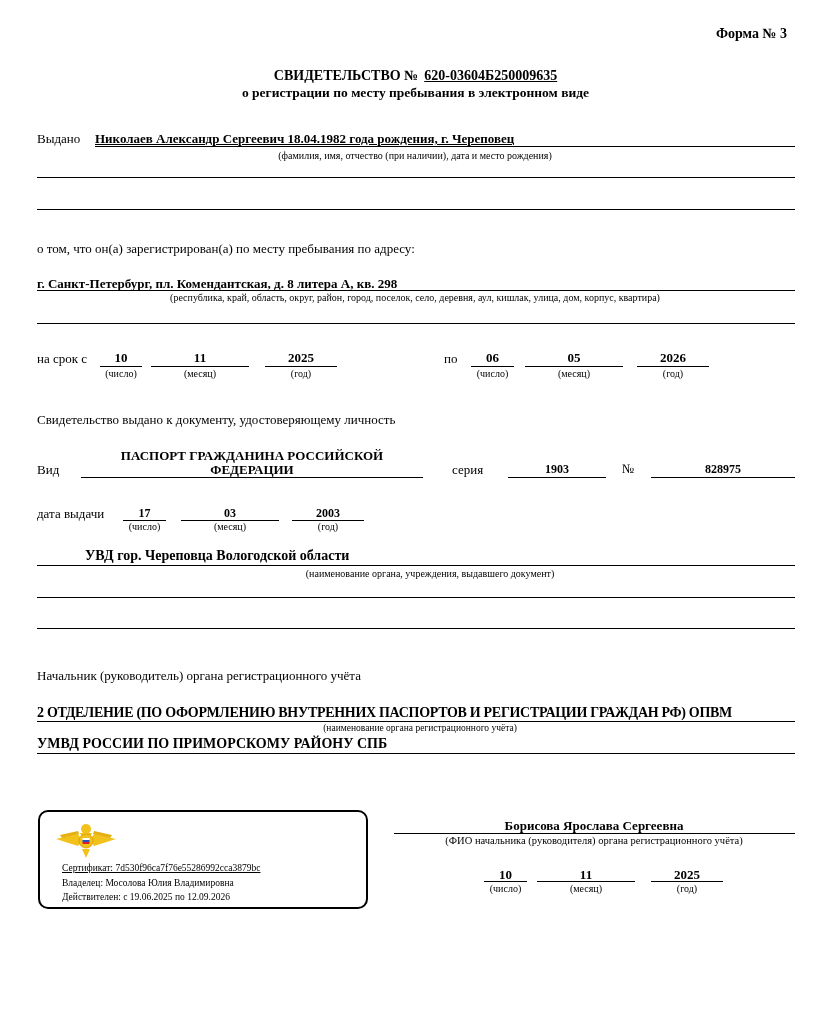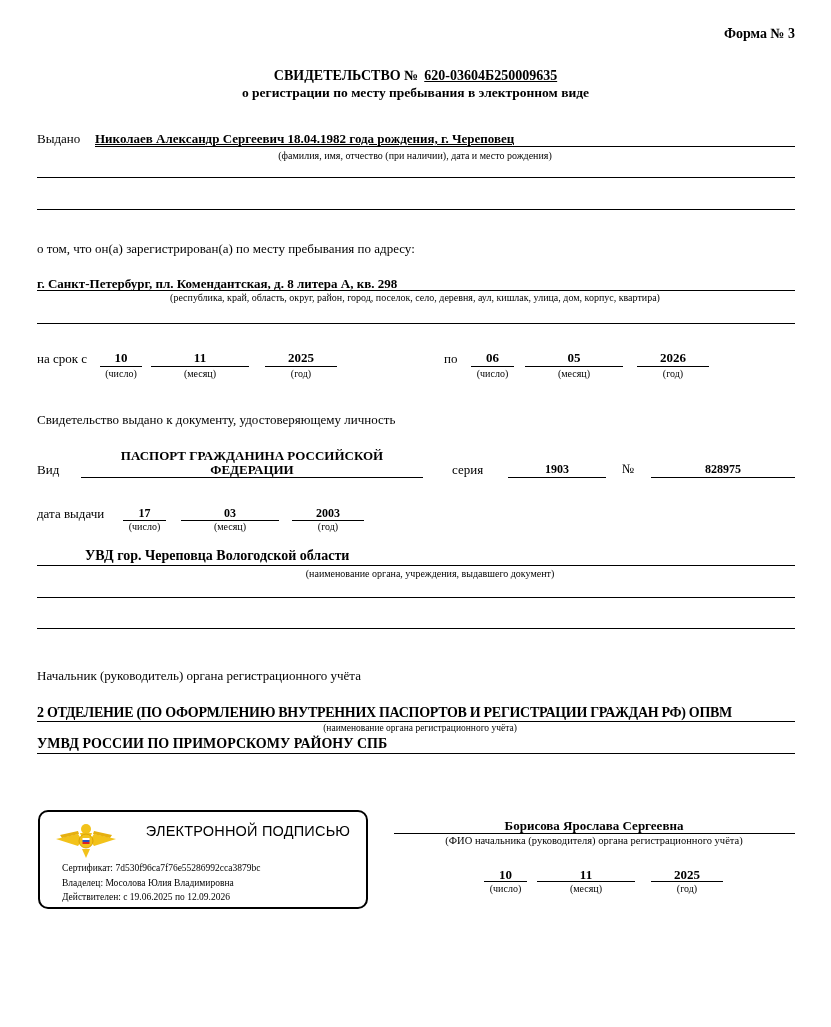--- a/index.html
+++ b/index.html
@@ -7,21 +7,21 @@
     width: 831px; height: 1027px; position: relative; overflow: hidden;
     font-family: "Liberation Serif", serif; color: #000;
   }
   .abs { position: absolute; white-space: nowrap; }
   .b { font-weight: bold; }
   .hline { position: absolute; height: 0; border-top: 1.3px solid #000; }
   .hint { position: absolute; font-size: 10px; text-align: center; white-space: nowrap; }
   .fld { position: absolute; text-align: center; font-weight: bold; font-size: 13px; white-space: nowrap; }
   .lbl { font-size: 13px; }
 
-  #form-num { right: 36px; top: 26px; font-size: 14px; font-weight: bold; }
+  #form-num { right: 44px; top: 26px; font-size: 14px; font-weight: bold; }
   #title { left: 0; width: 831px; top: 68px; text-align: center; font-size: 14px; font-weight: bold; }
   #title .num { text-decoration: underline; margin-left: 6px; }
   #subtitle { left: 0; width: 831px; top: 85px; text-align: center; font-size: 13.5px; font-weight: bold; }
 
   
   #stamp {
     position: absolute; left: 38px; top: 810px; width: 330px; height: 99px;
     border: 2px solid #000; border-radius: 10px; box-sizing: border-box;
   }
   #stamp .hdr {
@@ -119,23 +119,22 @@
     <path d="M58 15 L40 11 L39 14 L56 18 Z" fill="#e6b010"></path>
     <circle cx="32" cy="9" r="5" fill="#f2c21a"></circle>
     <path d="M26 13 Q32 30 38 13 Z" fill="#f2c21a"></path>
     <circle cx="32" cy="21" r="7" fill="#f2c21a" stroke="#d49a00" stroke-width="0.8"></circle>
     <rect x="28.5" y="18" width="7" height="2" fill="#ffffff"></rect>
     <rect x="28.5" y="20" width="7" height="2" fill="#2a4fbf"></rect>
     <rect x="28.5" y="22" width="7" height="2" fill="#d22"></rect>
     <path d="M28 29 L32 38 L36 29 Z" fill="#f2c21a"></path>
   </svg>
   <div class="hdr">
-    <div>ЭЛЕКТРОННОЙ ПОДПИСЬЮ</div>
   </div>
-  <div class="info" style="top:51px;">Сертификат: 7d530f96ca7f76e55286992cca3879bc</div>
+  <div class="info" style="top:51px;text-decoration:underline;">Сертификат: 7d530f96ca7f76e55286992cca3879bc</div>
   <div class="info" style="top:66px;">Владелец: Мосолова Юлия Владимировна</div>
   <div class="info" style="top:80px;">Действителен: с 19.06.2025 по 12.09.2026</div>
 </div>
 
 <div class="fld" style="left:394px; width:400px; top:818px;">Борисова Ярослава Сергеевна</div>
 <div class="hline" style="left:394px; width:401px; top:833px;"></div>
 <div class="hint" style="left:394px; width:400px; top:835px; font-size:10.5px;">(ФИО начальника (руководителя) органа регистрационного учёта)</div>
 
 <div class="fld" style="left:484px; width:43px; top:867px;">10</div>
 <div class="hline" style="left:484px; width:43px; top:881px;"></div>

